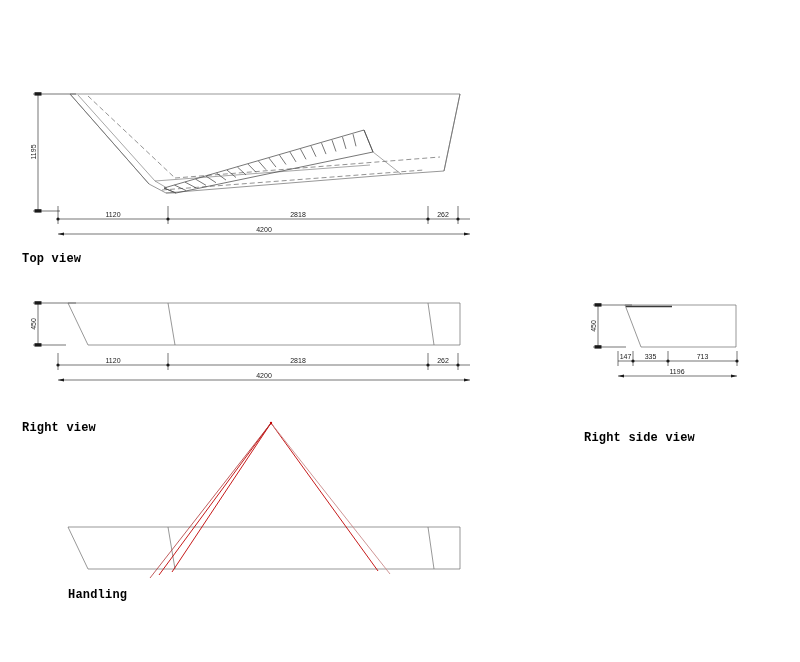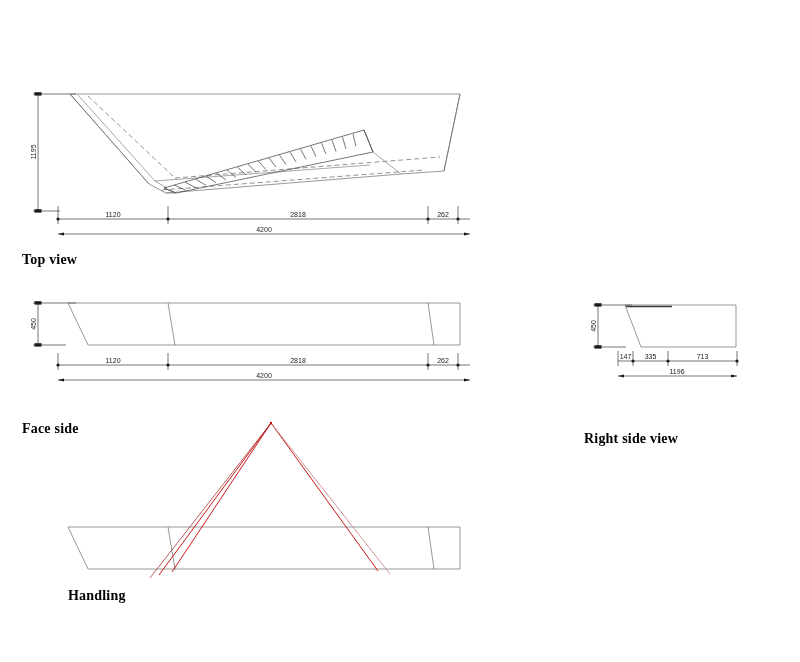--- a/index.html
+++ b/index.html
@@ -15,22 +15,22 @@
     overflow: hidden;
   }
   #sheet {
     position: absolute;
     left: 0; top: 0;
     width: 800px;
     height: 662px;
   }
   .view-label {
     position: absolute;
-    font-family: Liberation Serif, serif;
-    font-size: 14px;
+    font-family: Liberation Mono, monospace;
+    font-size: 12px;
     font-weight: bold;
     color: #000000;
     letter-spacing: 0.2px;
     white-space: nowrap;
   }
   #label-top-view   { left: 22px;  top: 252px; }
   #label-face-view  { left: 22px;  top: 421px; }
   #label-right-view { left: 584px; top: 431px; }
   #label-handling   { left: 22px;  top: 588px; padding-left: 46px; }
 
@@ -224,15 +224,15 @@
       <line x1="271" y1="423" x2="390" y2="574" stroke="#c98a8a" stroke-width="0.9"></line>
     </g>
     <g>
       <circle cx="271" cy="423" r="1.2" fill="#c00000"></circle>
     </g>
   </g>
 
 </svg>
 
 <div class="view-label" id="label-top-view">Top view</div>
-<div class="view-label" id="label-face-view">Face side</div>
+<div class="view-label" id="label-face-view">Right view</div>
 <div class="view-label" id="label-right-view">Right side view</div>
 <div class="view-label" id="label-handling">Handling</div>
 
 </body></html>

